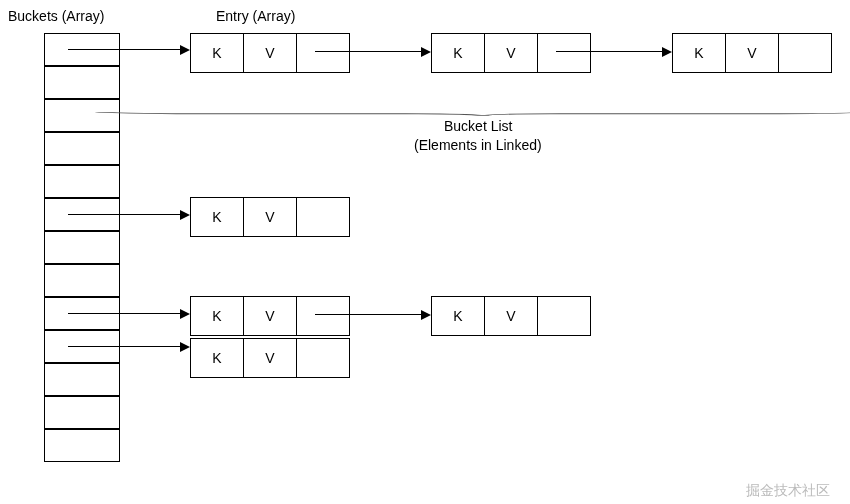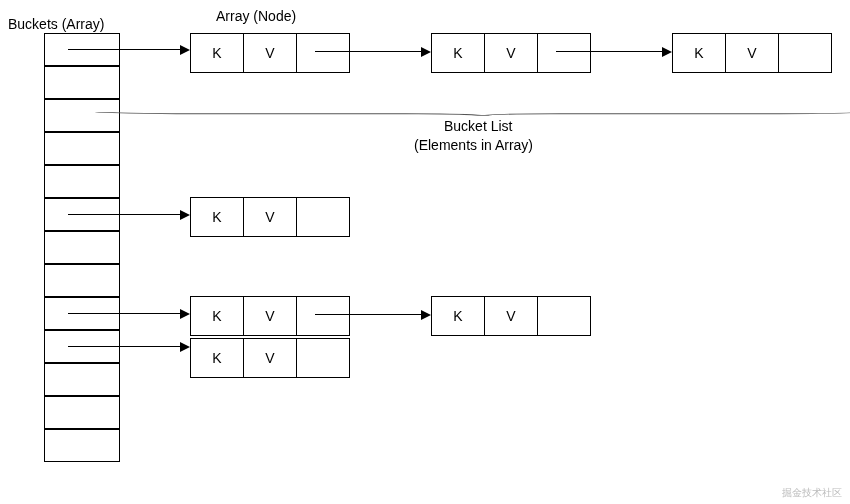--- a/index.html
+++ b/index.html
@@ -6,27 +6,27 @@
   .label{position:absolute}
   .bucket{position:absolute;left:44px;width:76px;height:33px;border:1px solid #000;box-sizing:border-box}
   .node{position:absolute;display:flex;border:1px solid #000;box-sizing:border-box;height:40px}
   .cell{border-right:1px solid #000;display:flex;align-items:center;justify-content:center}
   .node .k{width:52px}
   .node .v{width:52px}
   .node .p{width:52px;border-right:none}
   .arrow-line{position:absolute;height:1px;background:#000}
   .arrow-head{position:absolute;width:0;height:0;border-top:5px solid transparent;border-bottom:5px solid transparent;border-left:10px solid #000}
   .brace{position:absolute;font-size:100px;transform:scaleX(9) scaleY(0.18);transform-origin:center;color:#555}
-  .watermark{position:absolute;right:8px;bottom:4px;font-size:10px;color:#bbb}
+  .watermark{position:absolute;right:20px;bottom:4px;font-size:14px;color:#bbb}
 </style>
 </head>
 <body>
 
-<div class="label" style="left:8px;top:16px">Buckets (Array)</div>
-<div class="label" style="left:216px;top:8px">Array (Node)</div>
+<div class="label" style="left:8px;top:8px">Buckets (Array)</div>
+<div class="label" style="left:216px;top:8px">Entry (Array)</div>
 
 <div class="bucket" style="top:33px"></div>
 <div class="bucket" style="top:66px"></div>
 <div class="bucket" style="top:99px"></div>
 <div class="bucket" style="top:132px"></div>
 <div class="bucket" style="top:165px"></div>
 <div class="bucket" style="top:198px"></div>
 <div class="bucket" style="top:231px"></div>
 <div class="bucket" style="top:264px"></div>
 <div class="bucket" style="top:297px"></div>
@@ -55,21 +55,21 @@
 <div class="arrow-head" style="left:662px;top:46.5px"></div>
 
 <div class="node" style="left:672px;top:33px">
   <div class="cell k">K</div>
   <div class="cell v">V</div>
   <div class="cell p"></div>
 </div>
 
 <div class="brace" style="left:470px;top:48px">︸</div>
 <div class="label" style="left:444px;top:118px">Bucket List</div>
-<div class="label" style="left:414px;top:137px">(Elements in Array)</div>
+<div class="label" style="left:414px;top:137px">(Elements in Linked)</div>
 
 <div class="arrow-line" style="left:68px;top:214px;width:114px"></div>
 <div class="arrow-head" style="left:180px;top:209.5px"></div>
 <div class="node" style="left:190px;top:197px">
   <div class="cell k">K</div>
   <div class="cell v">V</div>
   <div class="cell p"></div>
 </div>
 
 <div class="arrow-line" style="left:68px;top:313px;width:114px"></div>

